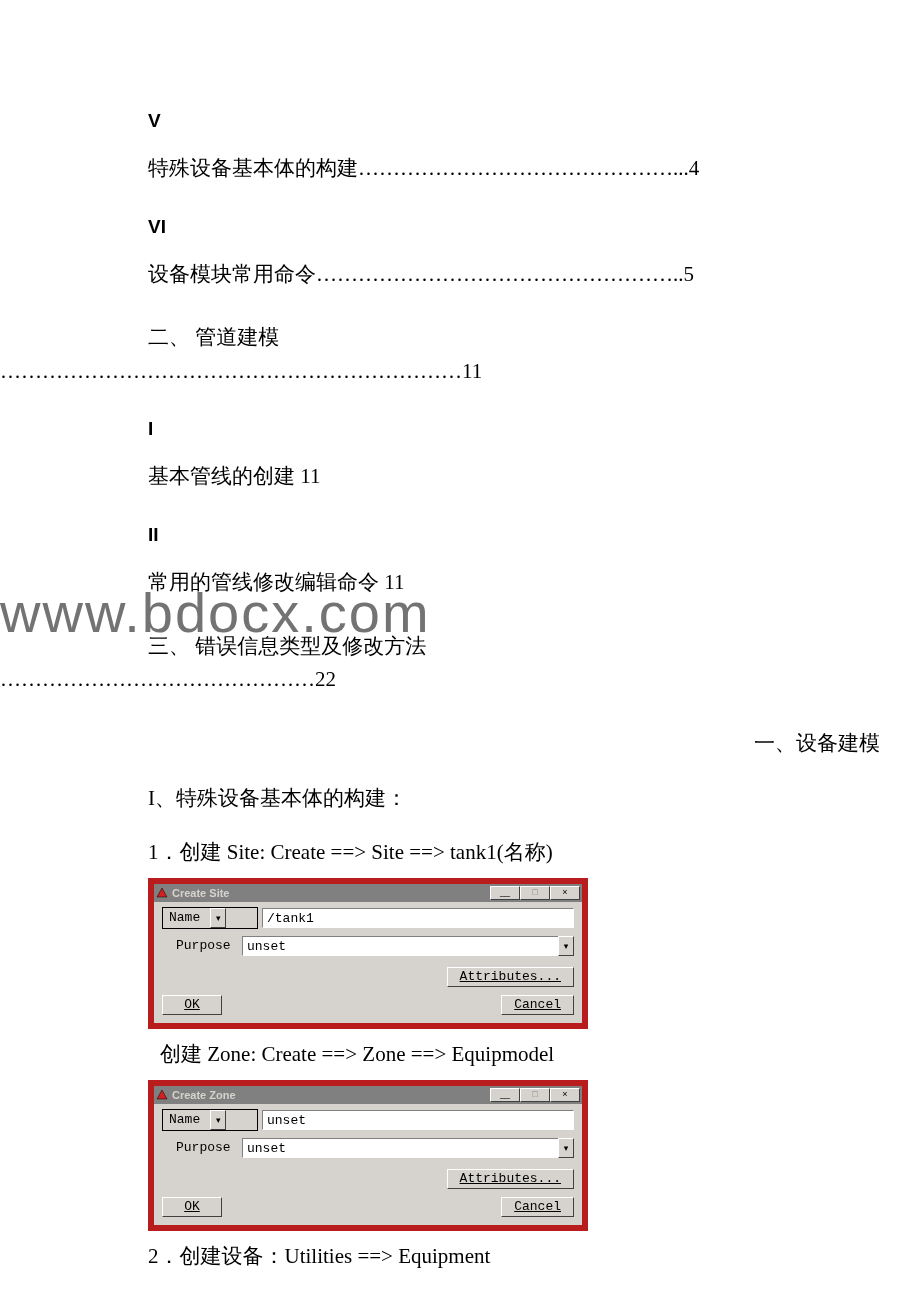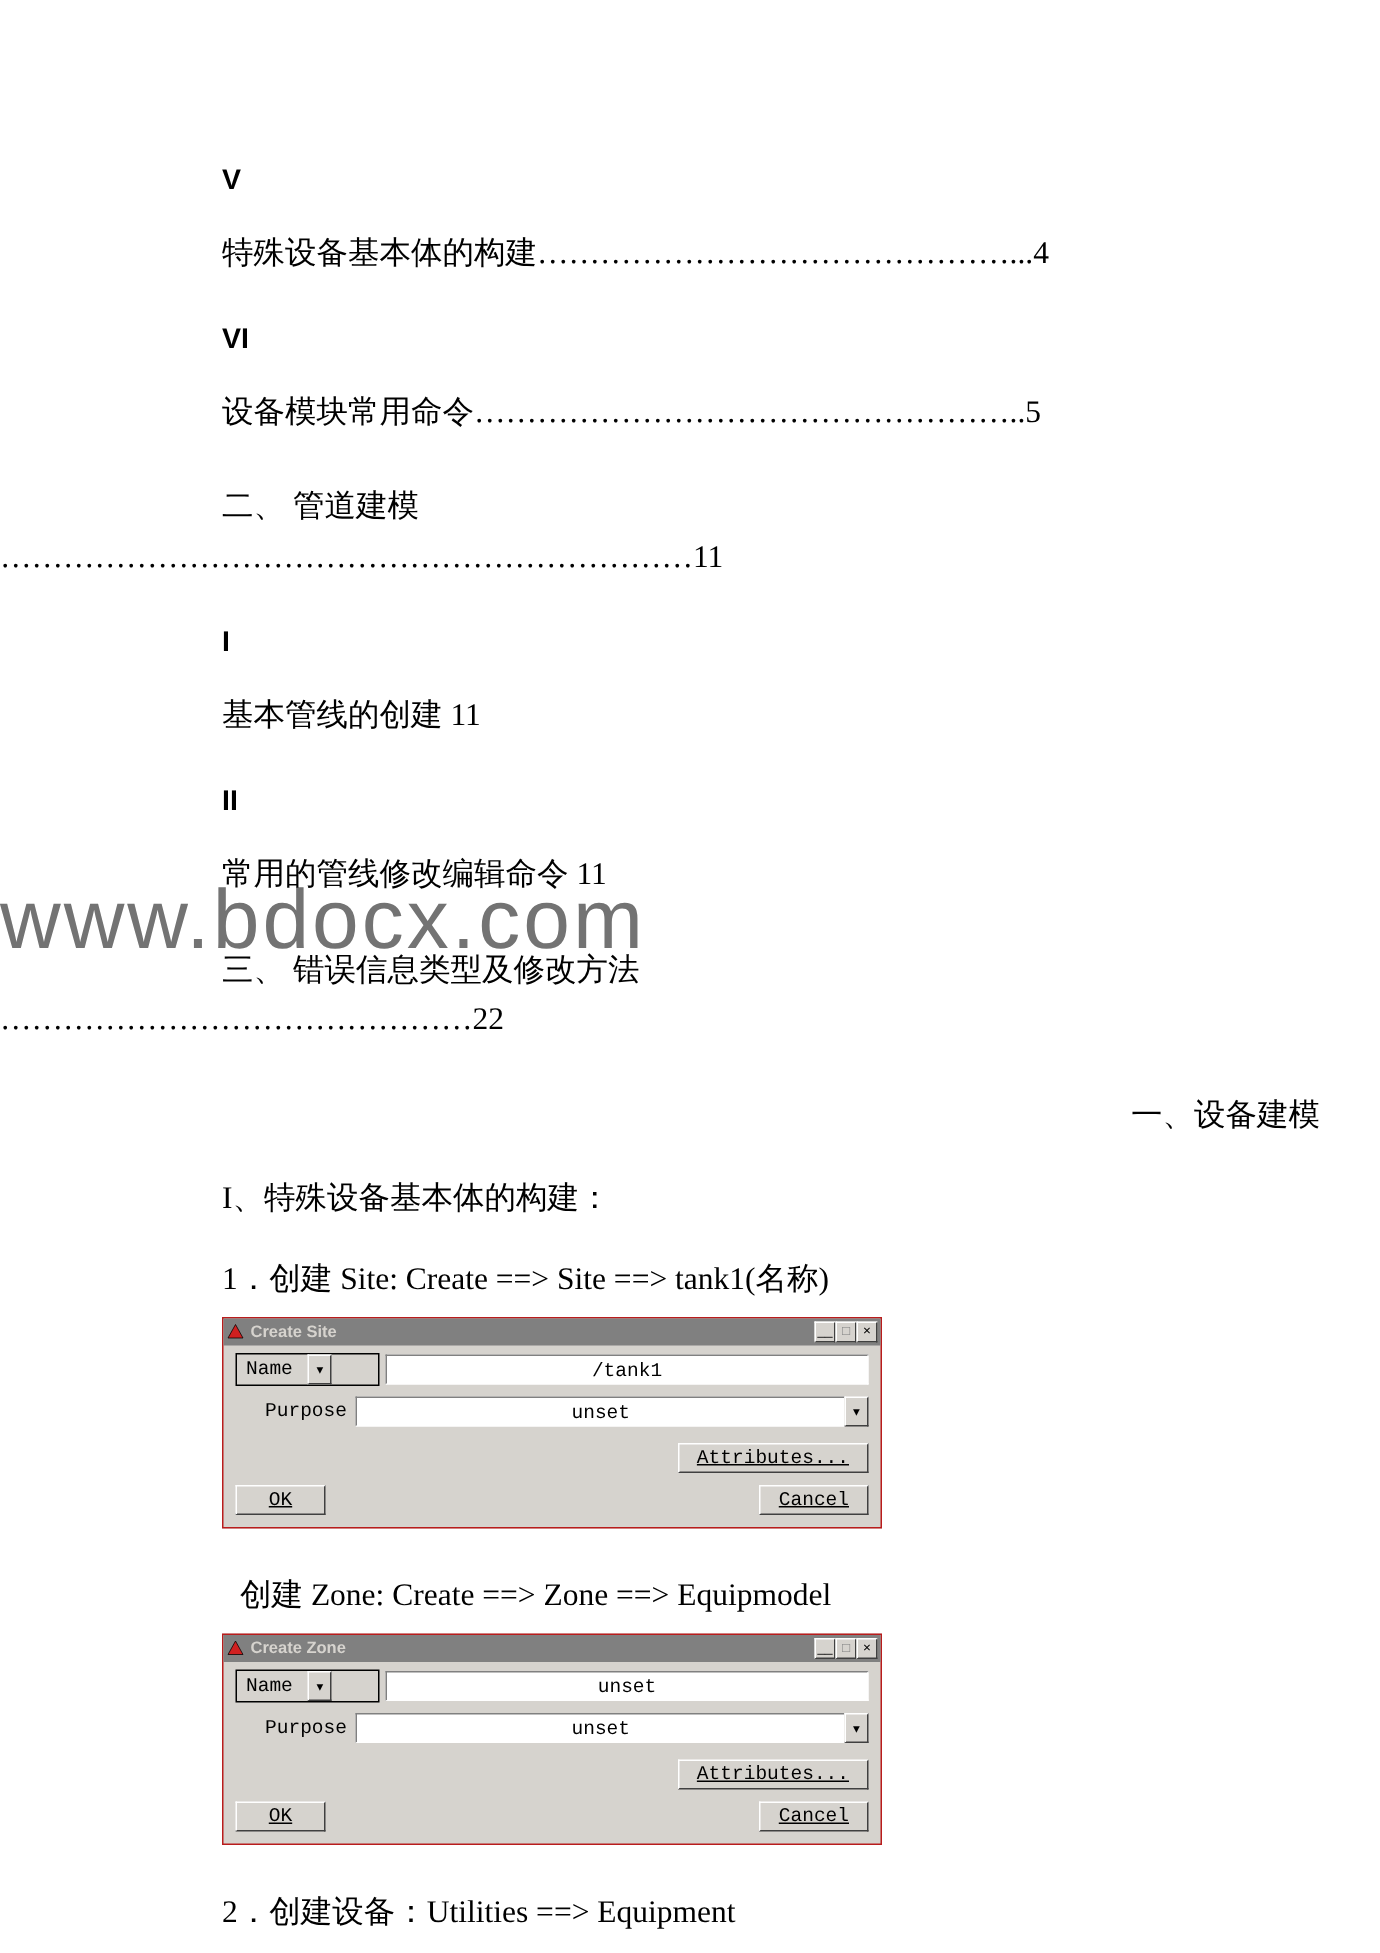--- a/index.html
+++ b/index.html
@@ -47,25 +47,24 @@
   }
   .content { position: relative; z-index: 1; }
   .section-gap { margin-top: 18px; text-align: right; }
   .step { margin-bottom: 12px; }
   .indent-small { margin-left: 12px; margin-bottom: 12px; }
 
   
   .dialog {
     width: 440px;
     background: #d6d3ce;
-    border: 1px solid #b91c1c;
-    margin-bottom: 30px;
+    border: 6px solid #b91c1c;
+    margin-bottom: 11px;
     font-family: "Tahoma", Arial, sans-serif;
     font-size: 12px;
-    text-align: center;
   }
   .titlebar {
     display: flex;
     align-items: center;
     justify-content: space-between;
     background: #808080;
     color: #d6d3ce;
     height: 18px;
     padding: 0 2px 0 2px;
   }
@@ -81,21 +80,21 @@
   .titlebar-text {
     font-weight: bold;
     font-size: 11px;
     color: #d6d3ce;
   }
   .win-controls {
     display: flex;
     gap: 0;
   }
   .win-btn {
-    width: 14px;
+    width: 30px;
     height: 14px;
     background: #d6d3ce;
     border-top: 1px solid #fff;
     border-left: 1px solid #fff;
     border-right: 1px solid #404040;
     border-bottom: 1px solid #404040;
     display: flex;
     align-items: center;
     justify-content: center;
     font-size: 9px;

